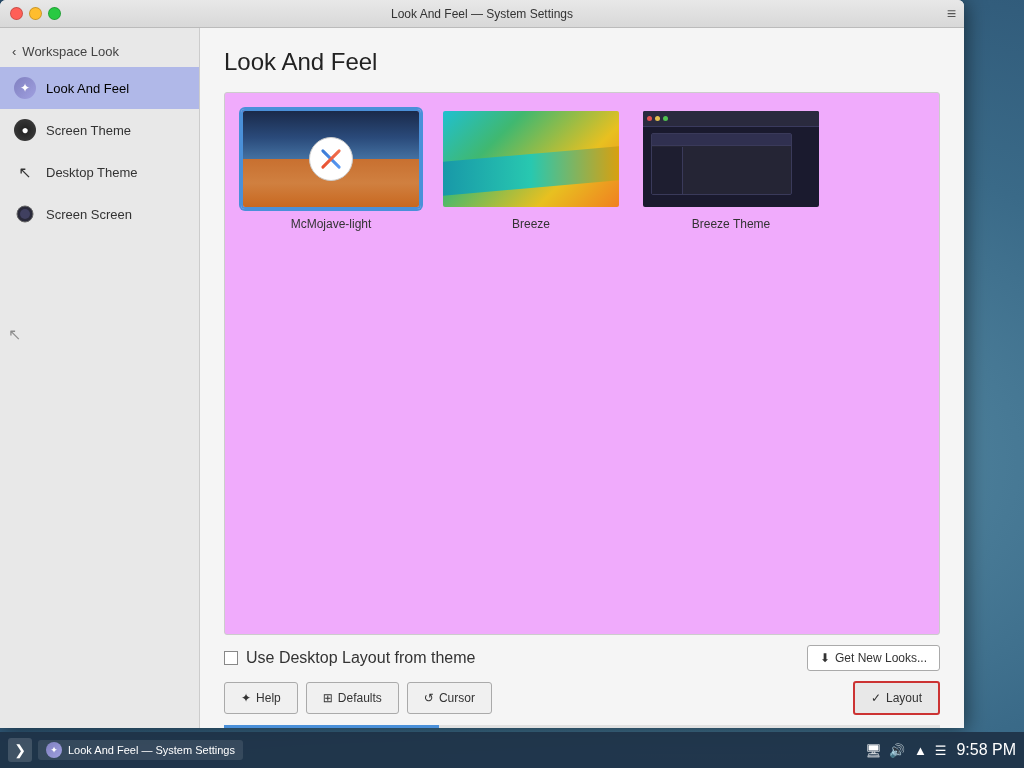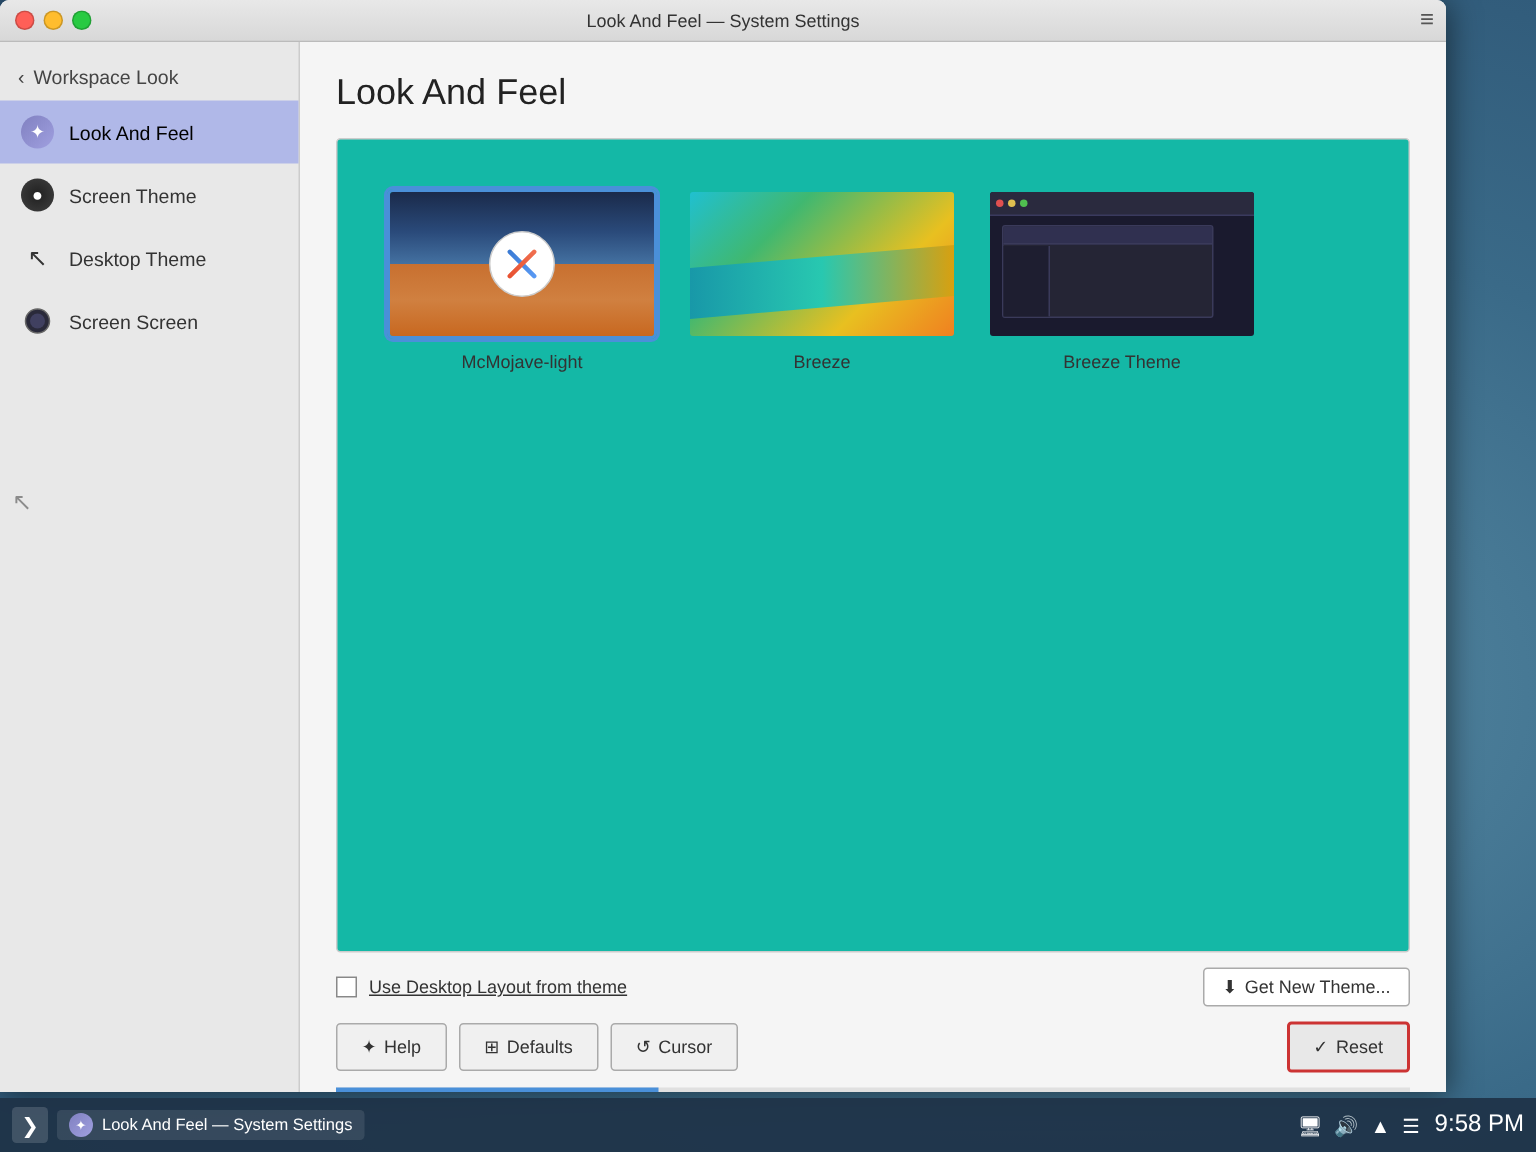--- a/index.html
+++ b/index.html
@@ -148,25 +148,25 @@
     .main-title {
       font-size: 24px;
       font-weight: 300;
       color: #222;
       margin-bottom: 16px;
     }
 
     
     .themes-container {
       flex: 1;
-      background: #14b8a6;
+      background: #f0abfc;
       border: 1px solid #ccc;
       border-radius: 3px;
       overflow-y: auto;
-      padding: 33px;
+      padding: 16px;
     }
 
     .themes-grid {
       display: flex;
       gap: 20px;
       flex-wrap: wrap;
       align-content: flex-start;
     }
 
     .theme-item {
@@ -328,23 +328,22 @@
       width: 14px;
       height: 14px;
       border: 1px solid #888;
       background: white;
       display: flex;
       align-items: center;
       justify-content: center;
       cursor: pointer;
     }
     .checkbox-label {
-      font-size: 12px;
+      font-size: 16px;
       color: #333;
-      text-decoration: underline;
       cursor: pointer;
     }
     .get-new-btn {
       margin-left: auto;
       padding: 5px 12px;
       background: white;
       border: 1px solid #aaa;
       border-radius: 3px;
       font-size: 12px;
       color: #333;
@@ -575,40 +574,40 @@
       </div>
 
       <div class="bottom-area">
         <div style="display:flex; align-items:center;">
           <div class="checkbox-row">
             <div class="checkbox-input"></div>
             <span class="checkbox-label">Use Desktop Layout from theme</span>
           </div>
           <button class="get-new-btn">
             <span>⬇</span>
-            <span>Get New Theme...</span>
+            <span>Get New Looks...</span>
           </button>
         </div>
 
         <div class="buttons-row">
           <button class="btn">
             <span>✦</span>
             <span>Help</span>
           </button>
           <button class="btn">
             <span>⊞</span>
             <span>Defaults</span>
           </button>
           <button class="btn">
             <span>↺</span>
             <span>Cursor</span>
           </button>
           <button class="btn apply">
             <span>✓</span>
-            <span>Reset</span>
+            <span>Layout</span>
           </button>
         </div>
       </div>
 
       <div class="window-progress">
         <div class="window-progress-fill"></div>
       </div>
     </div>
   </div>
 </div>

